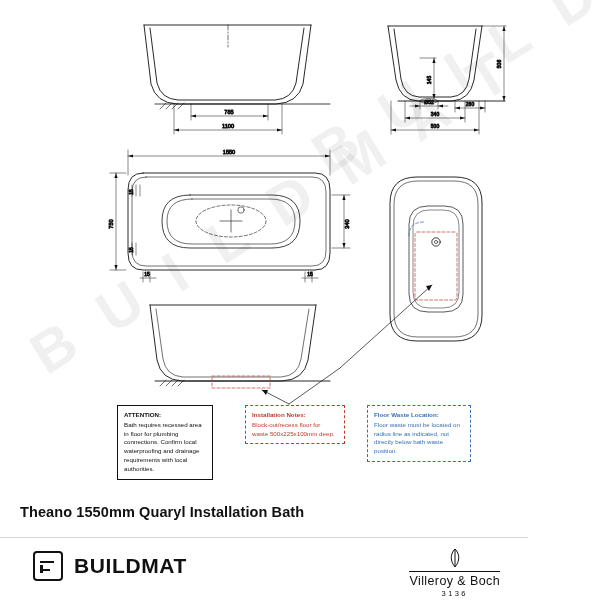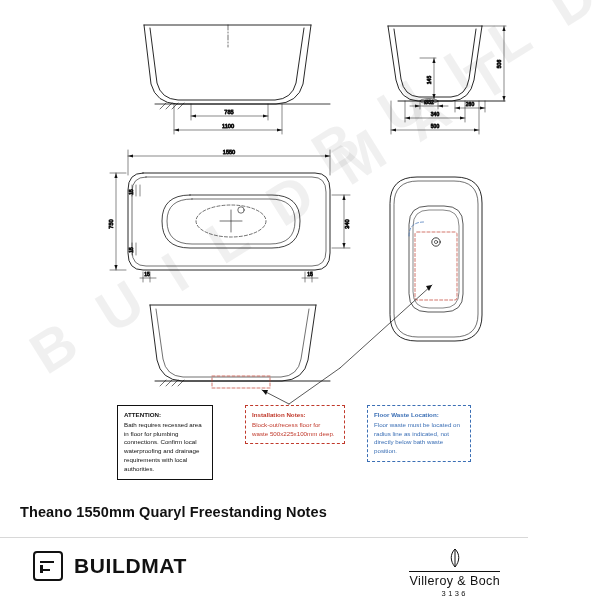--- a/index.html
+++ b/index.html
@@ -340,21 +340,21 @@
   <div class="note dashed-red n-install">
     <span class="note-title">Installation Notes:</span>
     <span>Block-out/recess floor for waste 500x225x100mm deep.</span>
   </div>
 
   <div class="note dashed-blue n-waste">
     <span class="note-title">Floor Waste Location:</span>
     <span>Floor waste must be located on radius line as indicated, not directly below bath waste position.</span>
   </div>
 
-  <div class="title">Theano 1550mm Quaryl Freestanding Notes</div>
+  <div class="title">Theano 1550mm Quaryl Installation Bath</div>
 
   <div class="footer">
     <div class="brand-left">
       <div class="logo-mark">
         <span class="logo-bar"></span>
       </div>
       <div class="brand-name">BUILDMAT</div>
     </div>
     <div class="brand-right">
       <div class="vb-icon">

